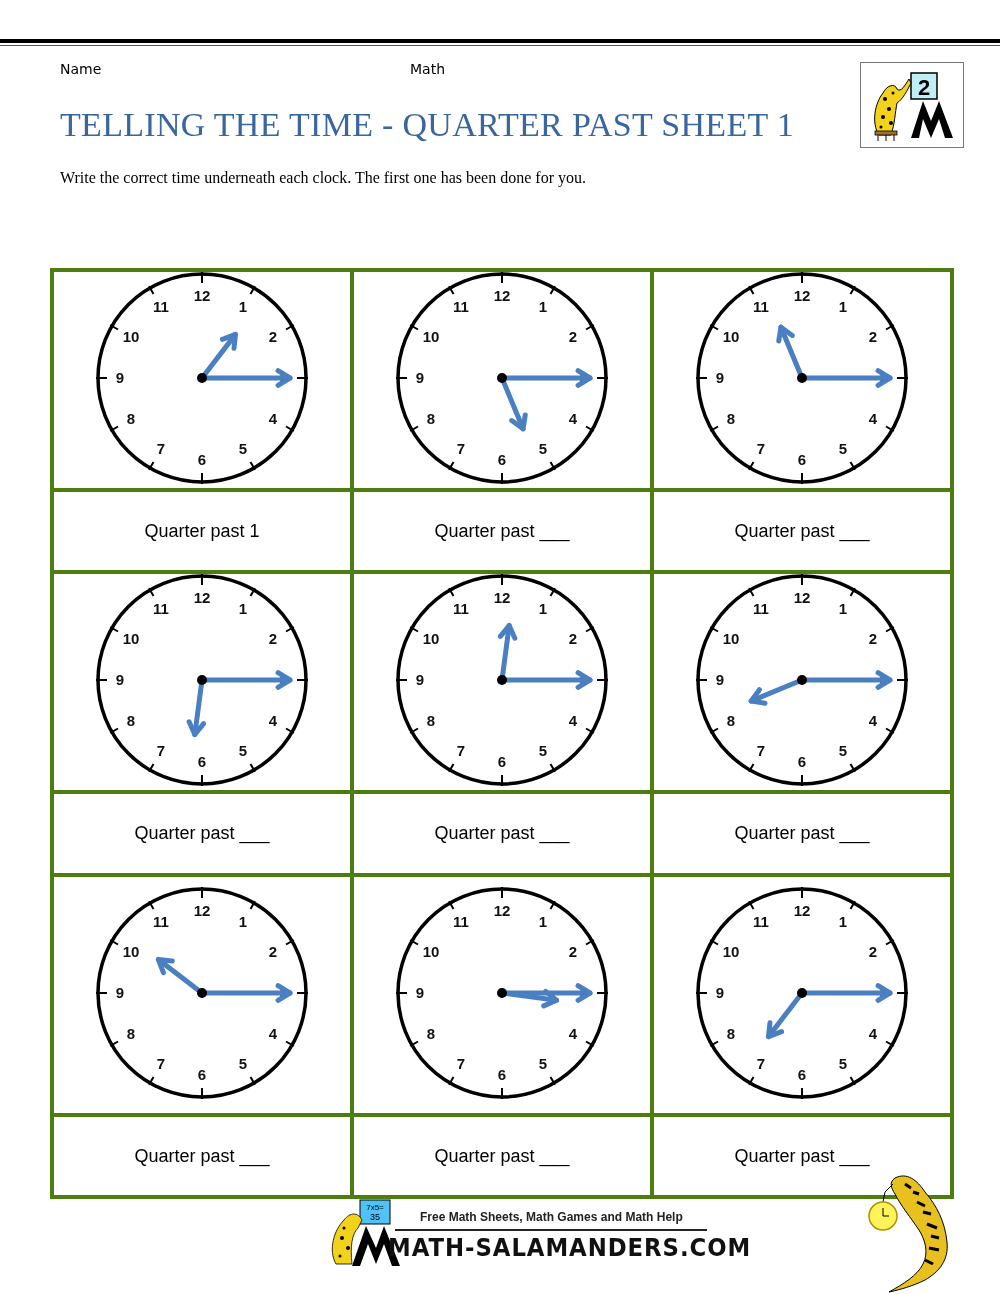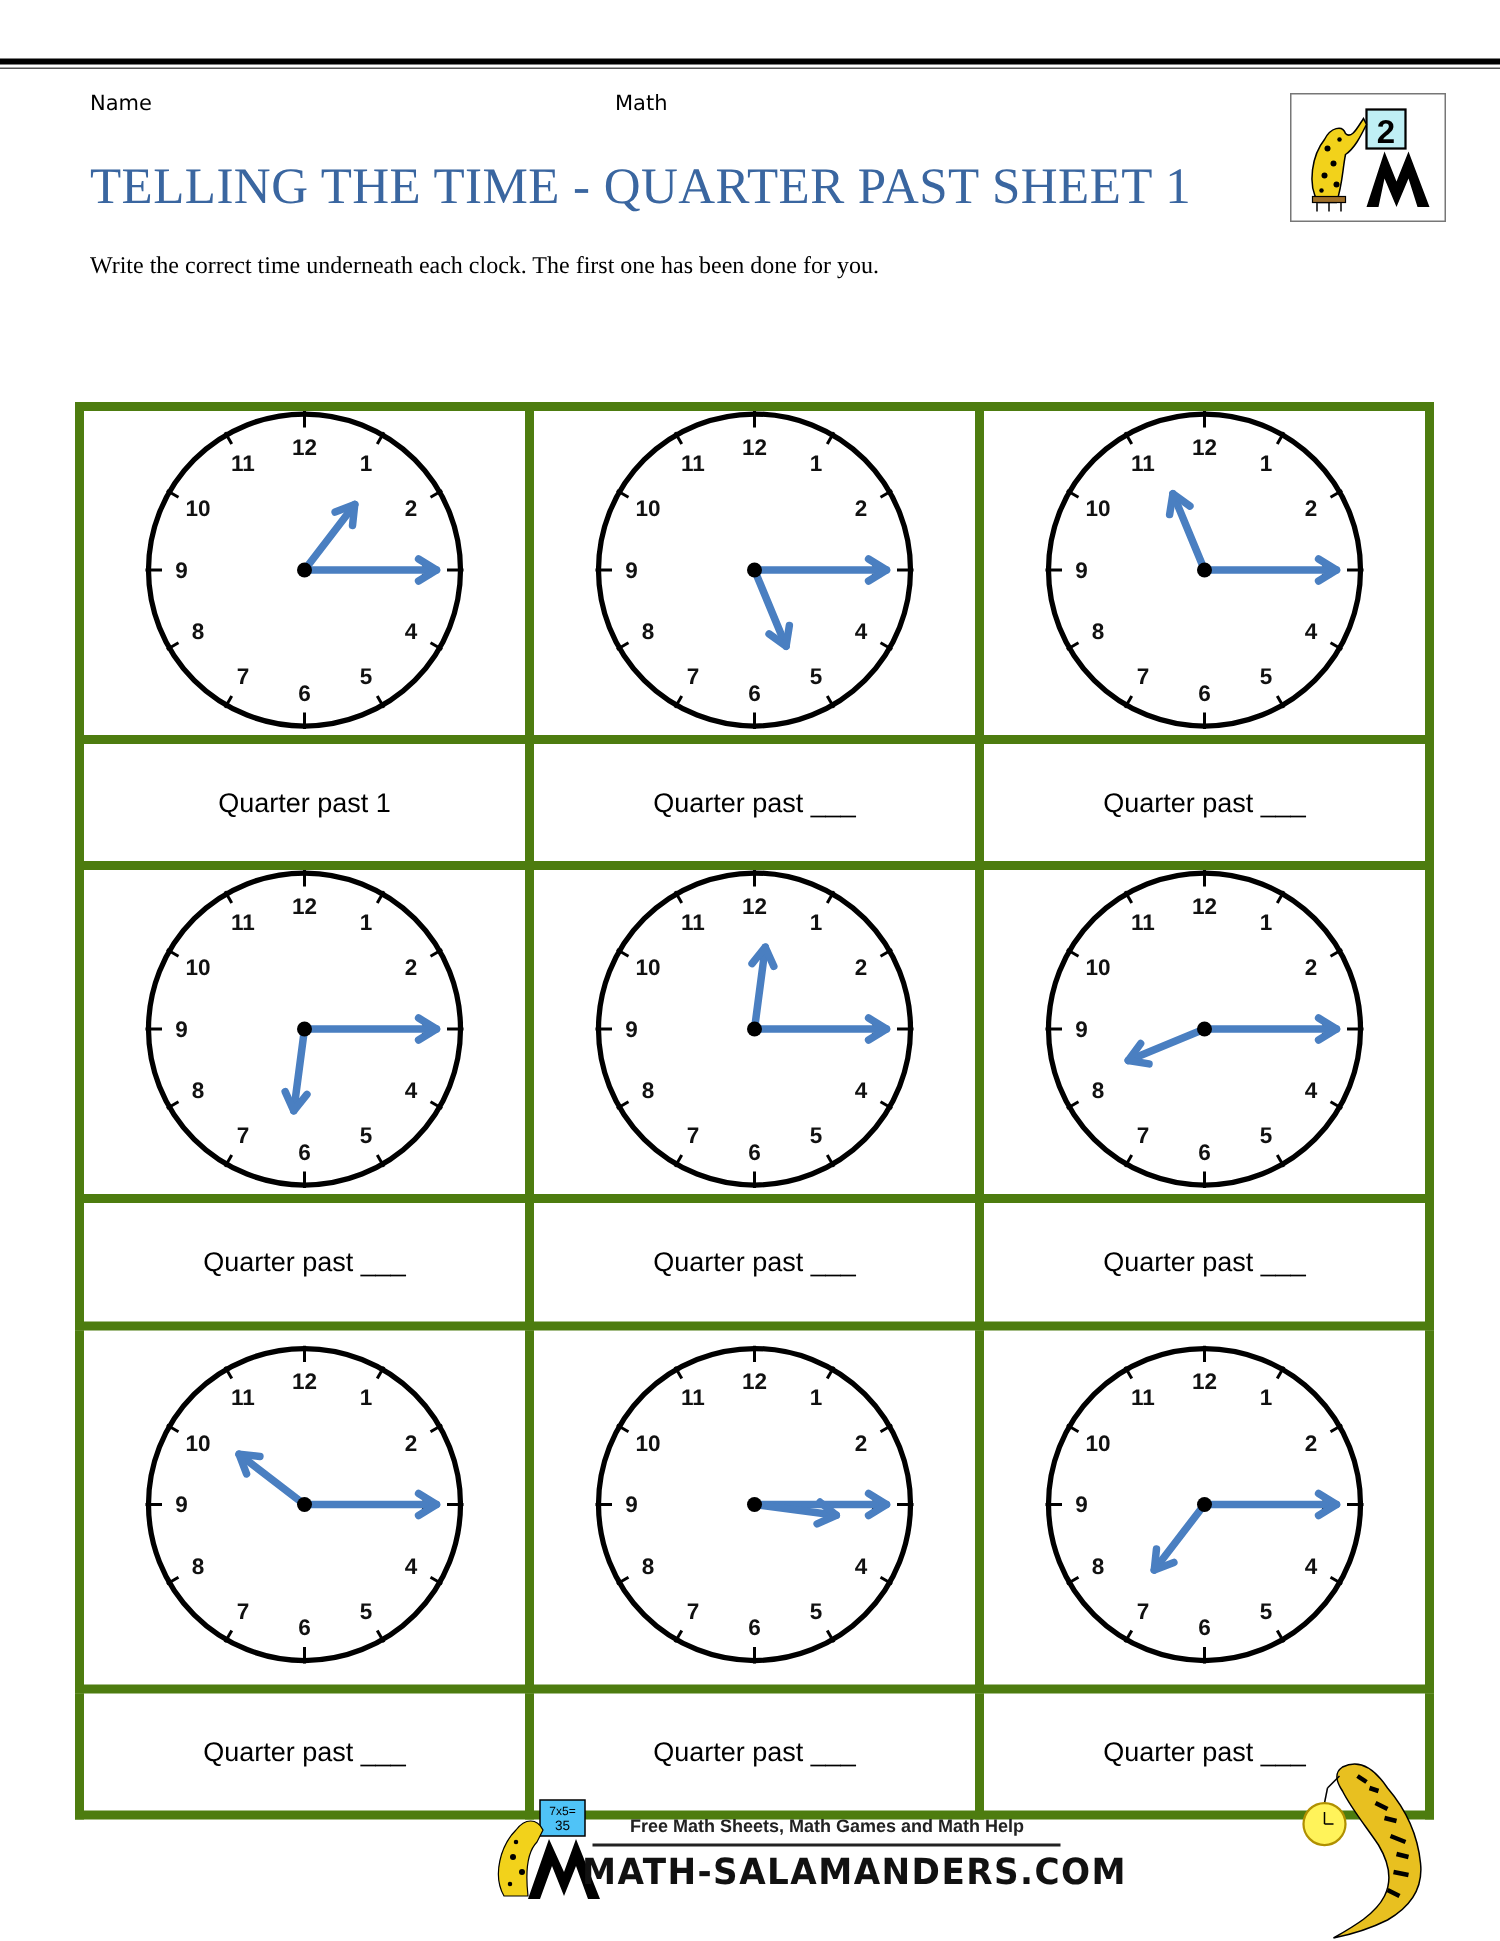--- a/index.html
+++ b/index.html
@@ -26,21 +26,21 @@
     .logo-box {
       position: absolute; left: 860px; top: 62px; width: 102px; height: 84px;
       border: 1px solid #777; background: #fff;
     }
 
     .worksheet-table {
       position: absolute; left: 50px; top: 268px; width: 900px;
       border-collapse: collapse; table-layout: fixed;
     }
     .worksheet-table td {
-      border: 6px solid #4d7c0f; padding: 0; text-align: center; vertical-align: middle;
+      border: 4px solid #4d7c0f; padding: 0; text-align: center; vertical-align: middle;
     }
     .clock-row td { height: 216px; }
     .clock-row.r3 td { height: 236px; }
     .label-row td { height: 78px; font-size: 18px; font-family: "Liberation Sans", sans-serif; }
     .label-row.r2 td { height: 79px; }
     .clock-svg { display: block; margin: 0 auto; }
     .clock-num { font-family: "Liberation Sans", sans-serif; font-weight: bold; font-size: 15px; fill: #111; }
 
     .footer-logo { position: absolute; left: 322px; top: 1198px; width: 400px; height: 72px; }
     .footer-tagline {

